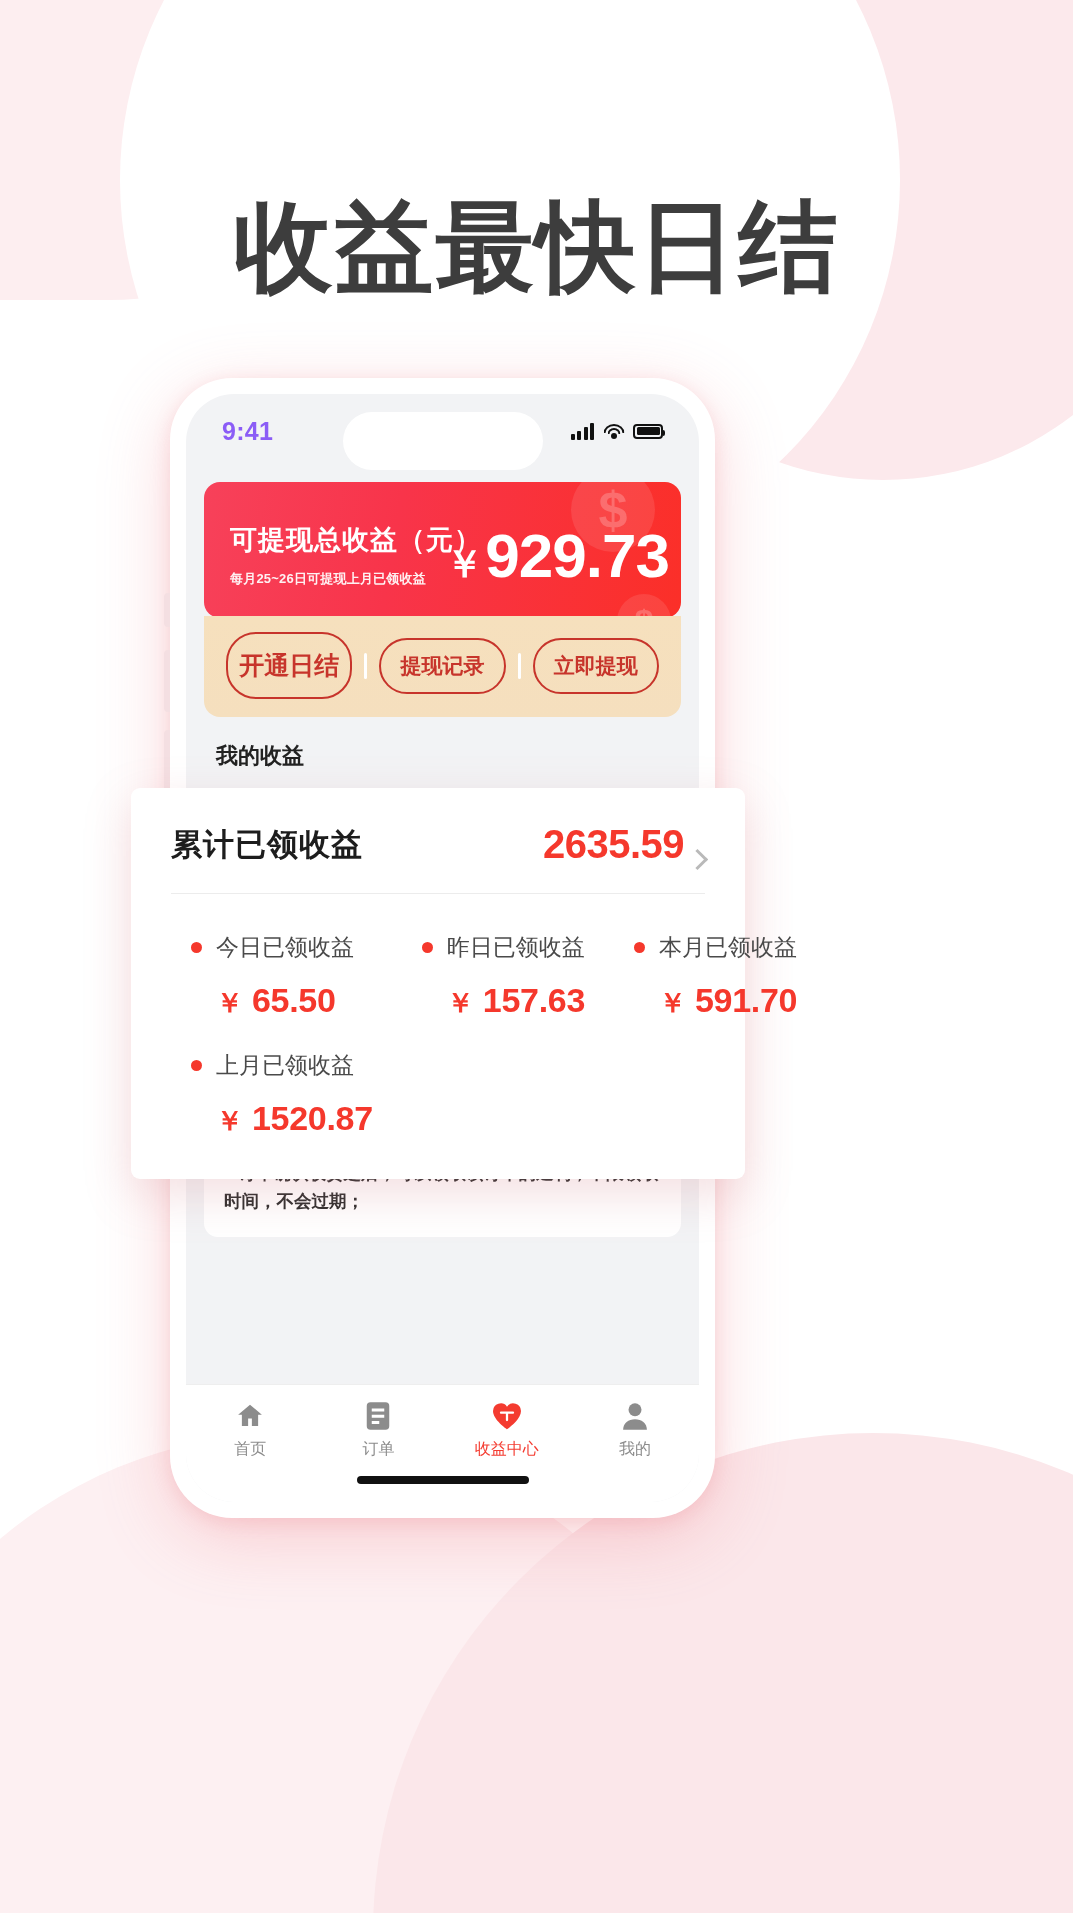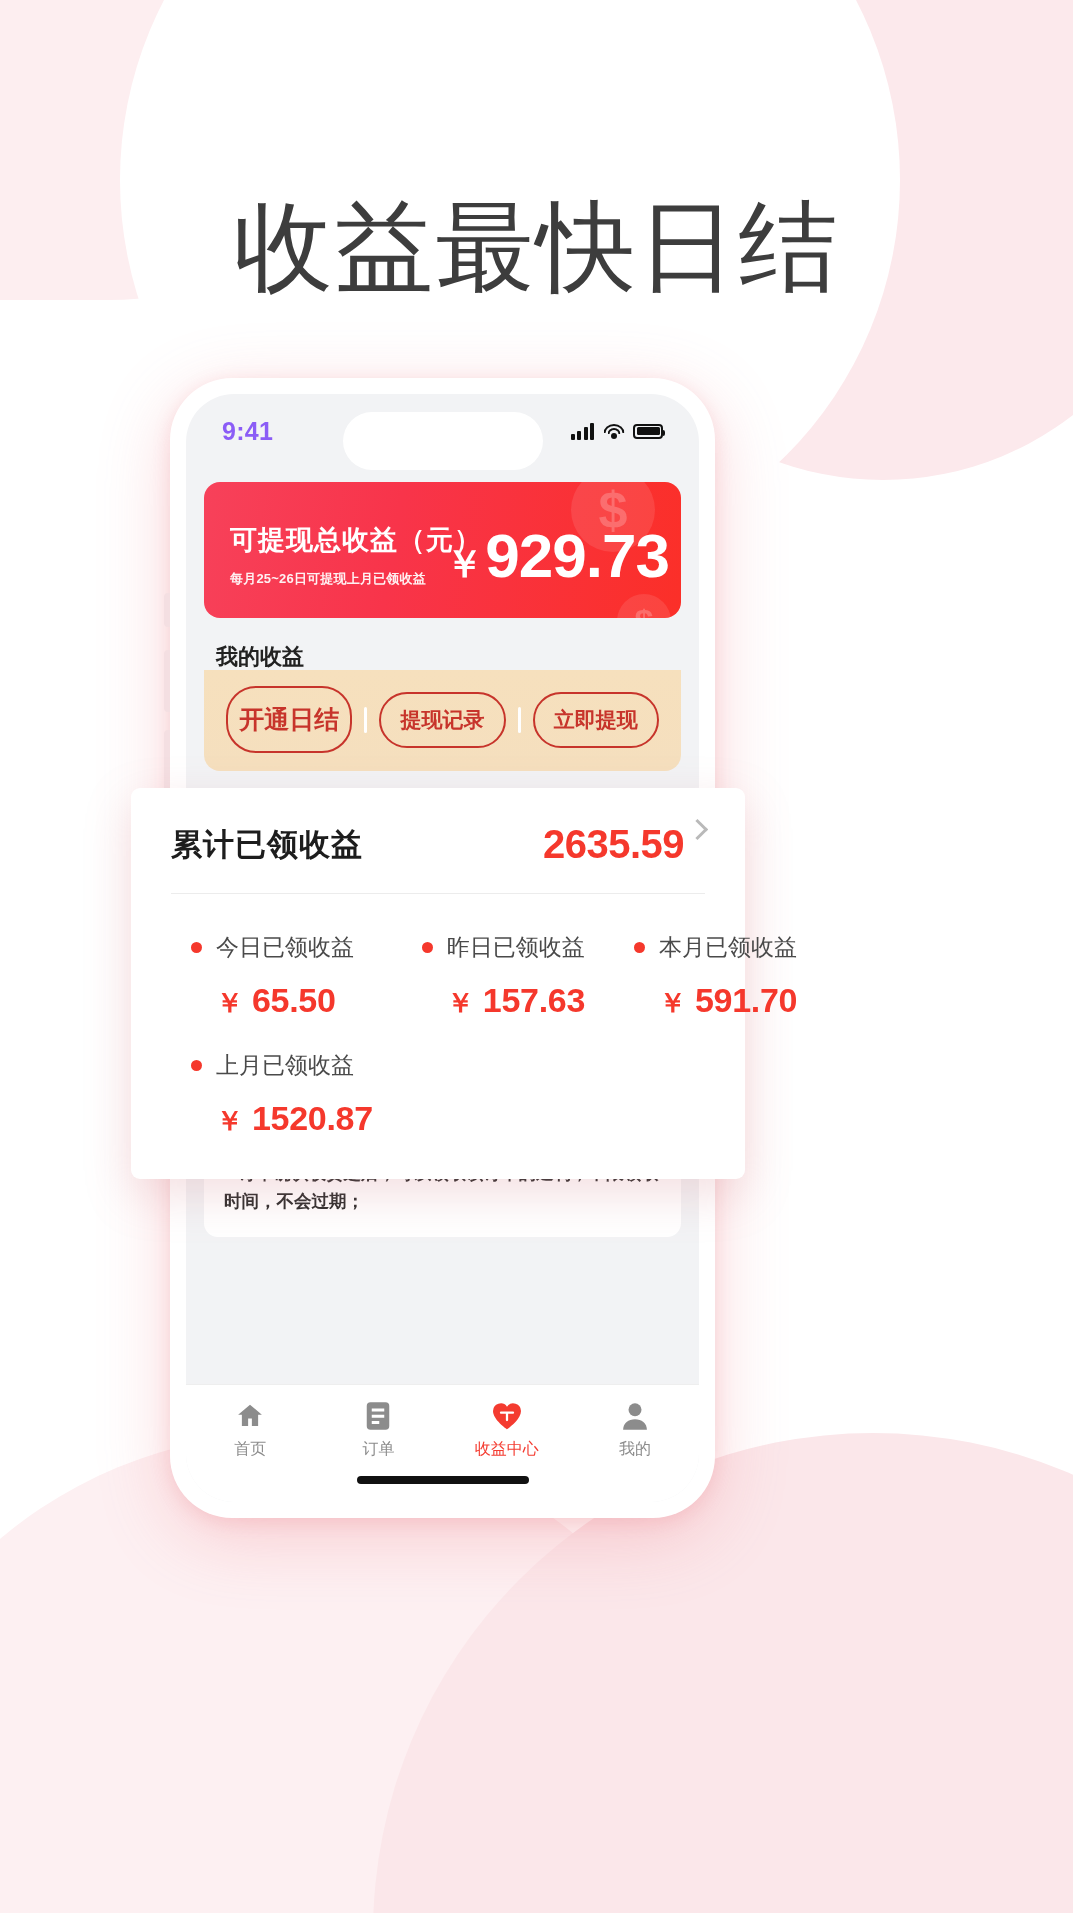--- a/index.html
+++ b/index.html
@@ -42,21 +42,21 @@
     width:1000px; height:1000px;
     border-radius:50%;
     background:#fbe7ea;
   }
 
   
   #headline {
     position:absolute; left:0; right:0; top:182px;
     text-align:center;
     font-size:99px;
-    font-weight:normal;
+    font-weight:bold;
     letter-spacing:2px;
     color:#3d3d3d;
     z-index:5;
     white-space:nowrap;
   }
 
   
   #phone {
     position:absolute;
     left:170px; top:378px;
@@ -232,21 +232,21 @@
     border-radius:9px;
     box-shadow:0 16px 46px rgba(210,130,140,0.25);
     padding:34px 40px 40px;
     z-index:40;
   }
   #float-head {
     display:flex; align-items:center; justify-content:space-between;
     padding-bottom:26px;
   }
   #float-head-label { font-size:31px; font-weight:bold; color:#1d1d1d; letter-spacing:1px;}
-  #float-head-right { display:flex; align-items:flex-start; gap:6px; }
+  #float-head-right { display:flex; align-items:flex-end; gap:6px; }
   #float-head-value { font-size:40px; font-weight:bold; color:#f5382c; letter-spacing:-0.5px;}
   .chev {
     width:15px; height:15px;
     border-right:3px solid #b9b9b9; border-top:3px solid #b9b9b9;
     transform:rotate(45deg);
   }
   #float-div { height:1px; background:#ececec; margin:0 0 10px; }
   #stat-grid {
     display:grid; grid-template-columns:1fr 1fr 1fr;
     row-gap:34px; column-gap:18px;
@@ -314,29 +314,29 @@
         <div class="coin coin-b">$</div>
         <div id="hero-title">可提现总收益（元）</div>
         <div id="hero-sub">每月25~26日可提现上月已领收益</div>
         <div id="hero-amount">
           <span class="yen">￥</span>
           <span class="val">929.73</span>
         </div>
       </div>
     </div>
 
-    <div id="my-income-title">我的收益</div>
-
     <div id="action-bar">
       <div class="act-btn primary">开通日结</div>
       <div class="act-sep"></div>
       <div class="act-btn">提现记录</div>
       <div class="act-sep"></div>
       <div class="act-btn">立即提现</div>
     </div>
+
+    <div id="my-income-title">我的收益</div>
 
     <div id="rules">
       <p>1.每个月25~26日可提现上月已领返利，0.1元起提，无手续费，申请提现之后72小时内到账；</p>
       <p>2.订单确认收货之后，可以领取该订单的返利，不限领取时间，不会过期；</p>
     </div>
 
     <div id="tabbar">
       <div class="tab">
         <div class="ic">
           <svg width="30" height="30" viewBox="0 0 24 24" fill="#8c8c8c">

